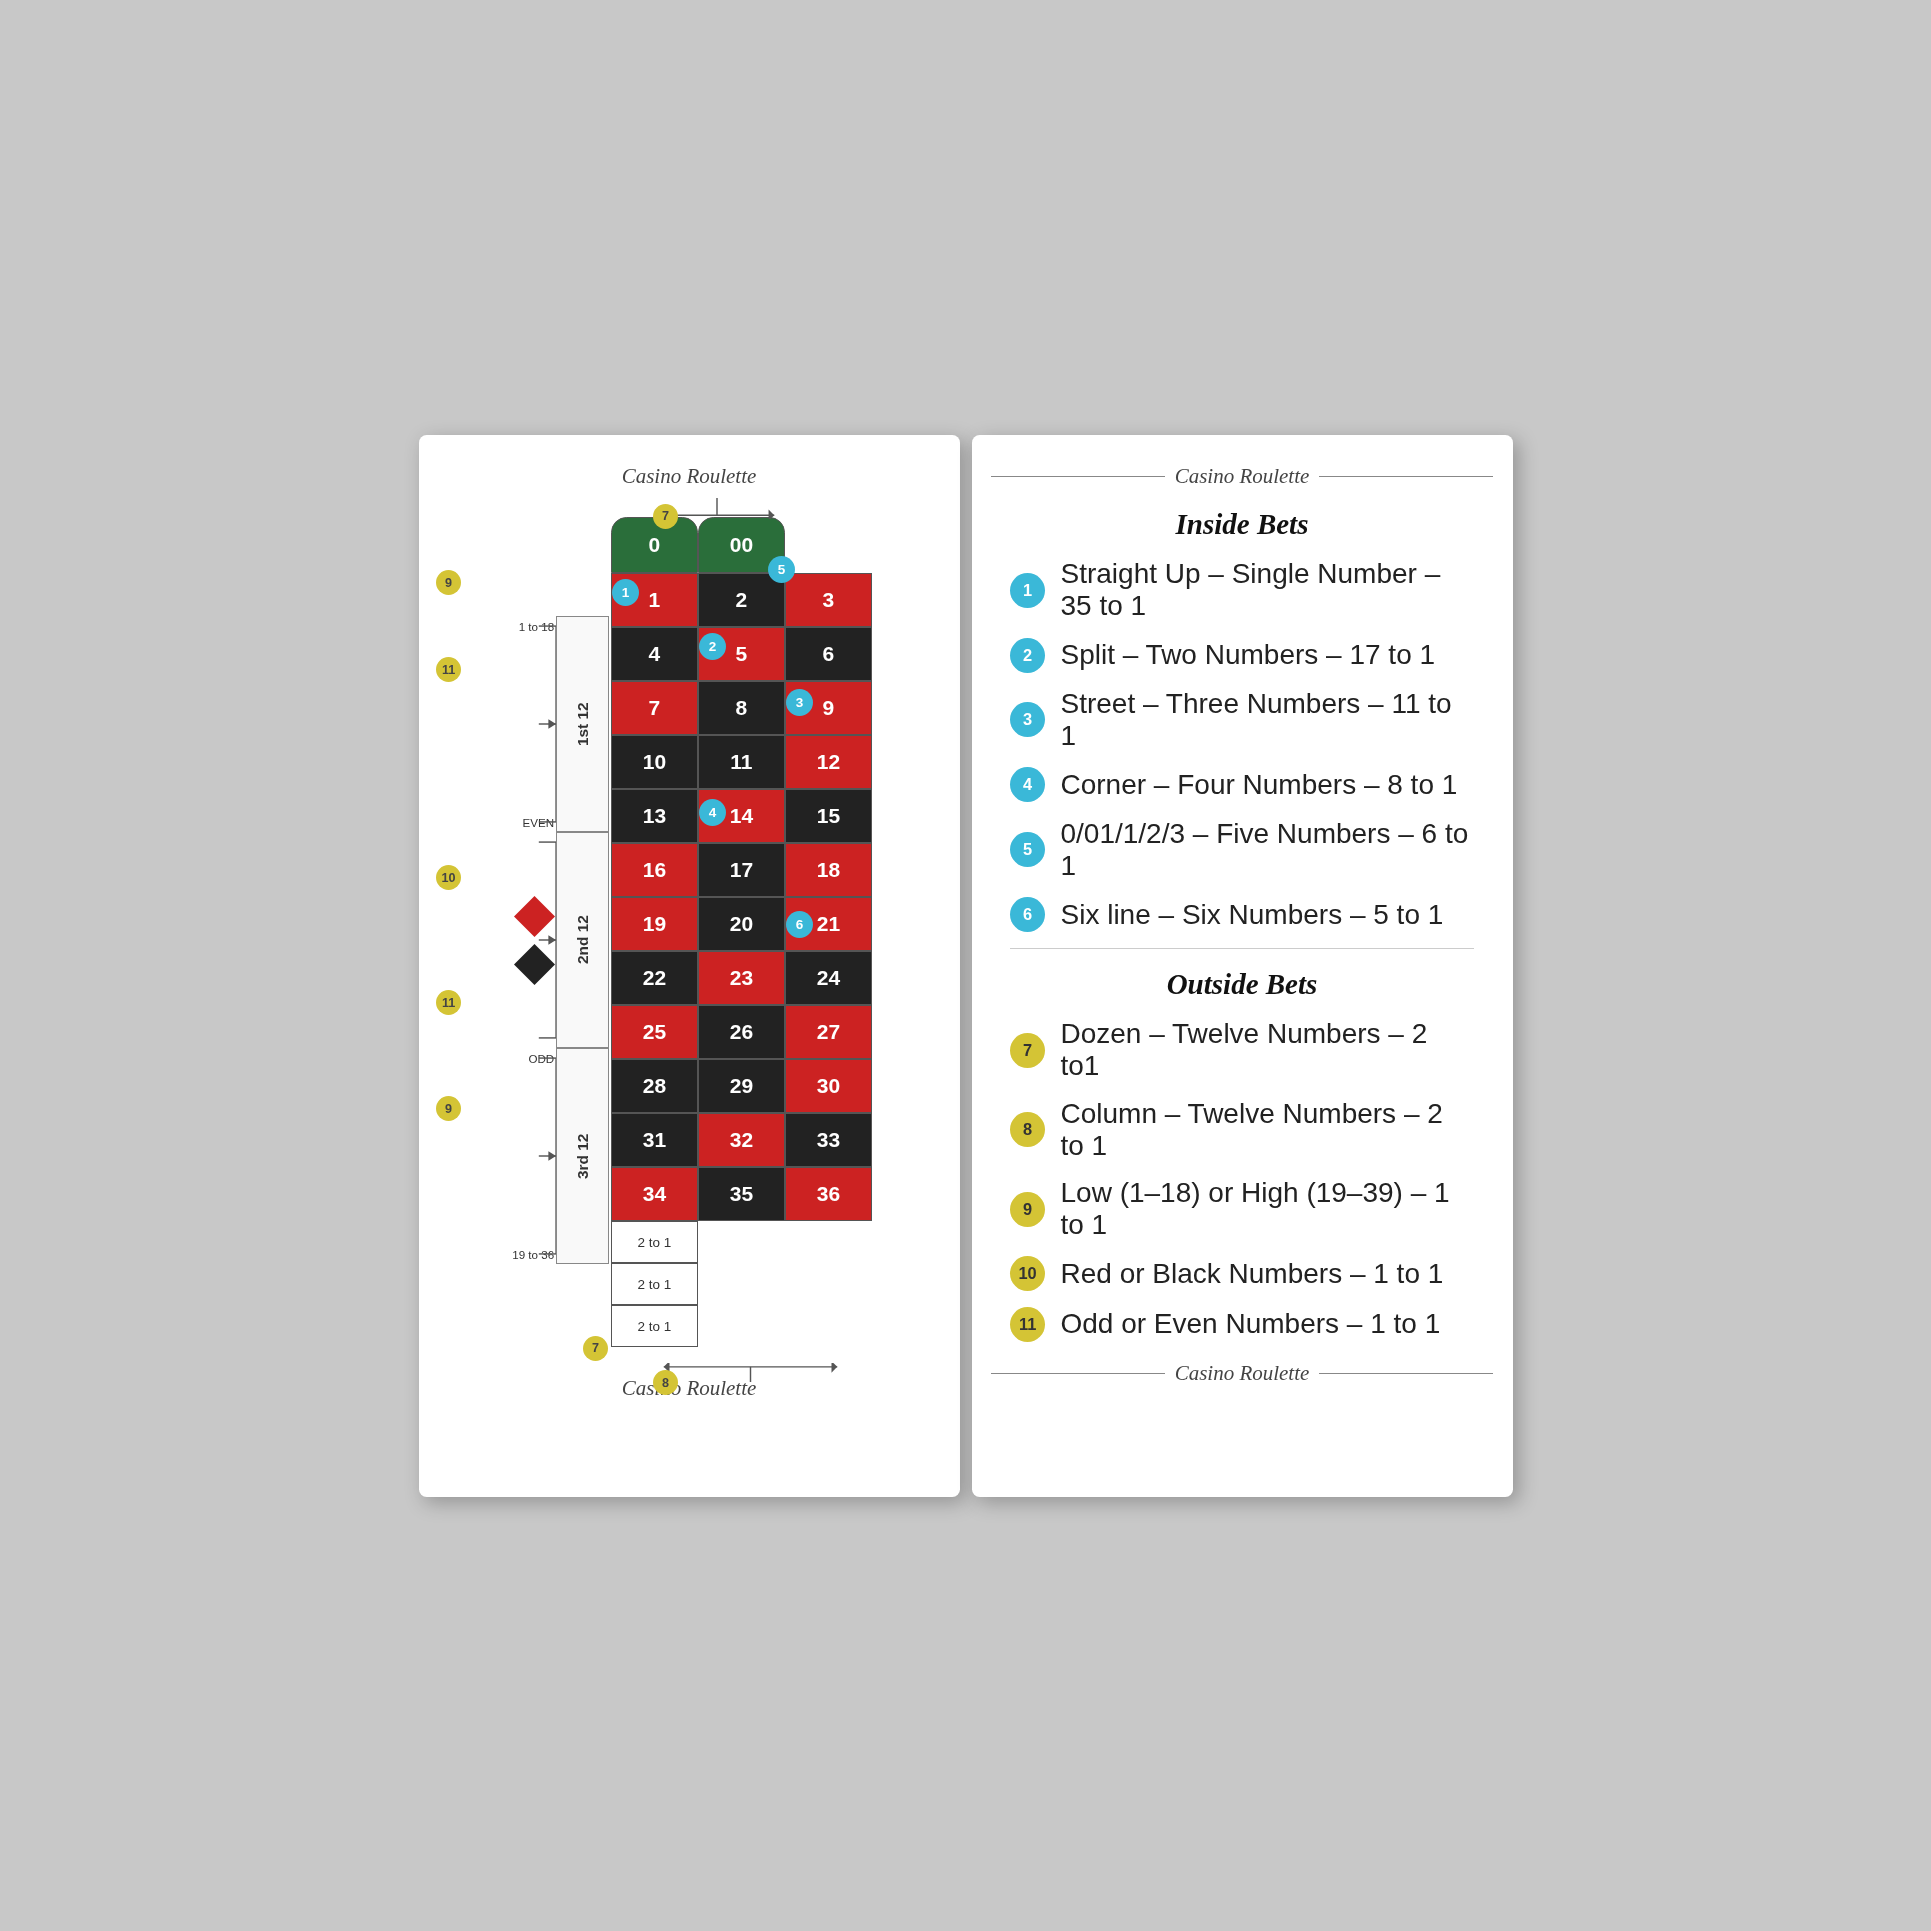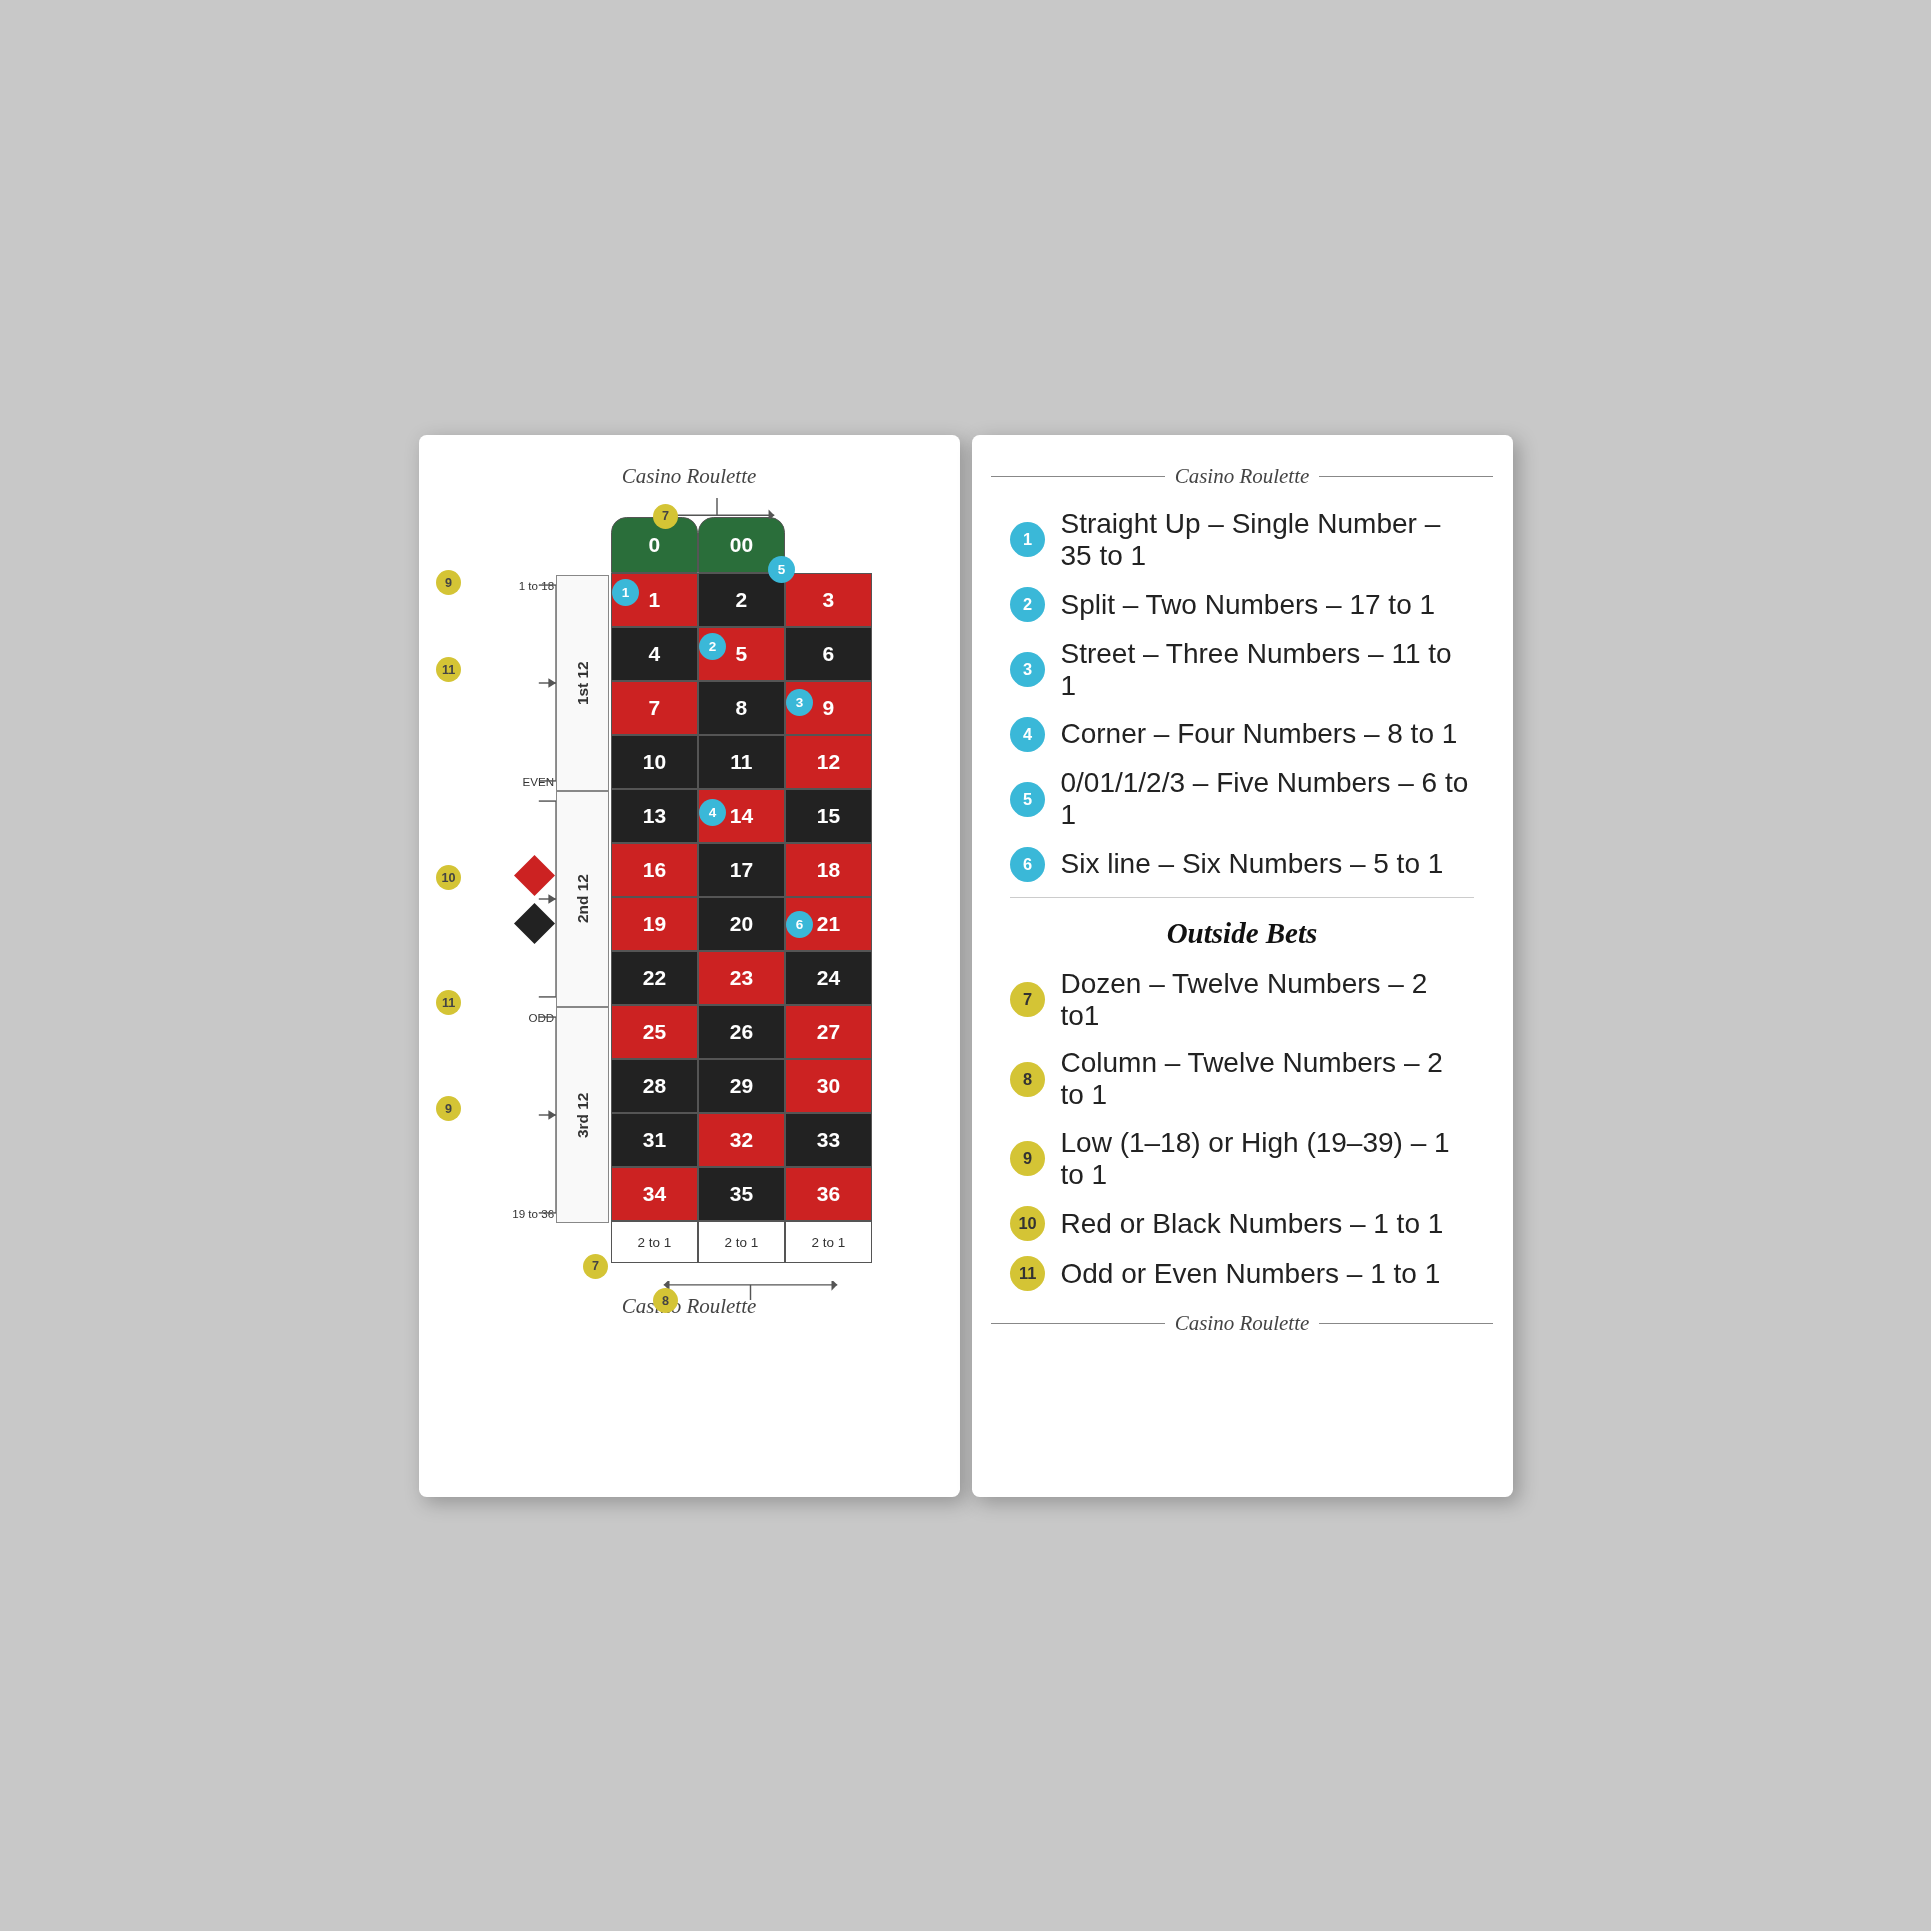--- a/index.html
+++ b/index.html
@@ -98,20 +98,21 @@
       border: 1px solid #555;
       color: white;
       font-weight: bold;
       font-size: 21px;
       position: relative;
     }
     .num-cell.red { background: #cc2222; }
     .num-cell.black { background: #222; }
     .bottom-bets {
       display: flex;
+      flex-direction: column;
     }
     .bottom-cell {
       width: 87px;
       height: 42px;
       display: flex;
       align-items: center;
       justify-content: center;
       border: 1px solid #555;
       font-size: 13.5px;
       color: #333;
@@ -390,20 +391,21 @@
       </div>
 
     </div>
 
     <div class="card-footer">Casino Roulette</div>
   </div>
 
   <div class="card card-right">
     <div class="card-title">Casino Roulette</div>
 
+    <div class="section-title">Inside Bets</div>
 
     <ul class="bet-list" id="inside-bets-list">
         <li class="bet-item">
     <div class="bet-badge blue">1</div>
     <span class="bet-text">Straight Up – Single Number – 35 to 1</span>
   </li>
         <li class="bet-item">
     <div class="bet-badge blue">2</div>
     <span class="bet-text">Split – Two Numbers – 17 to 1</span>
   </li>

